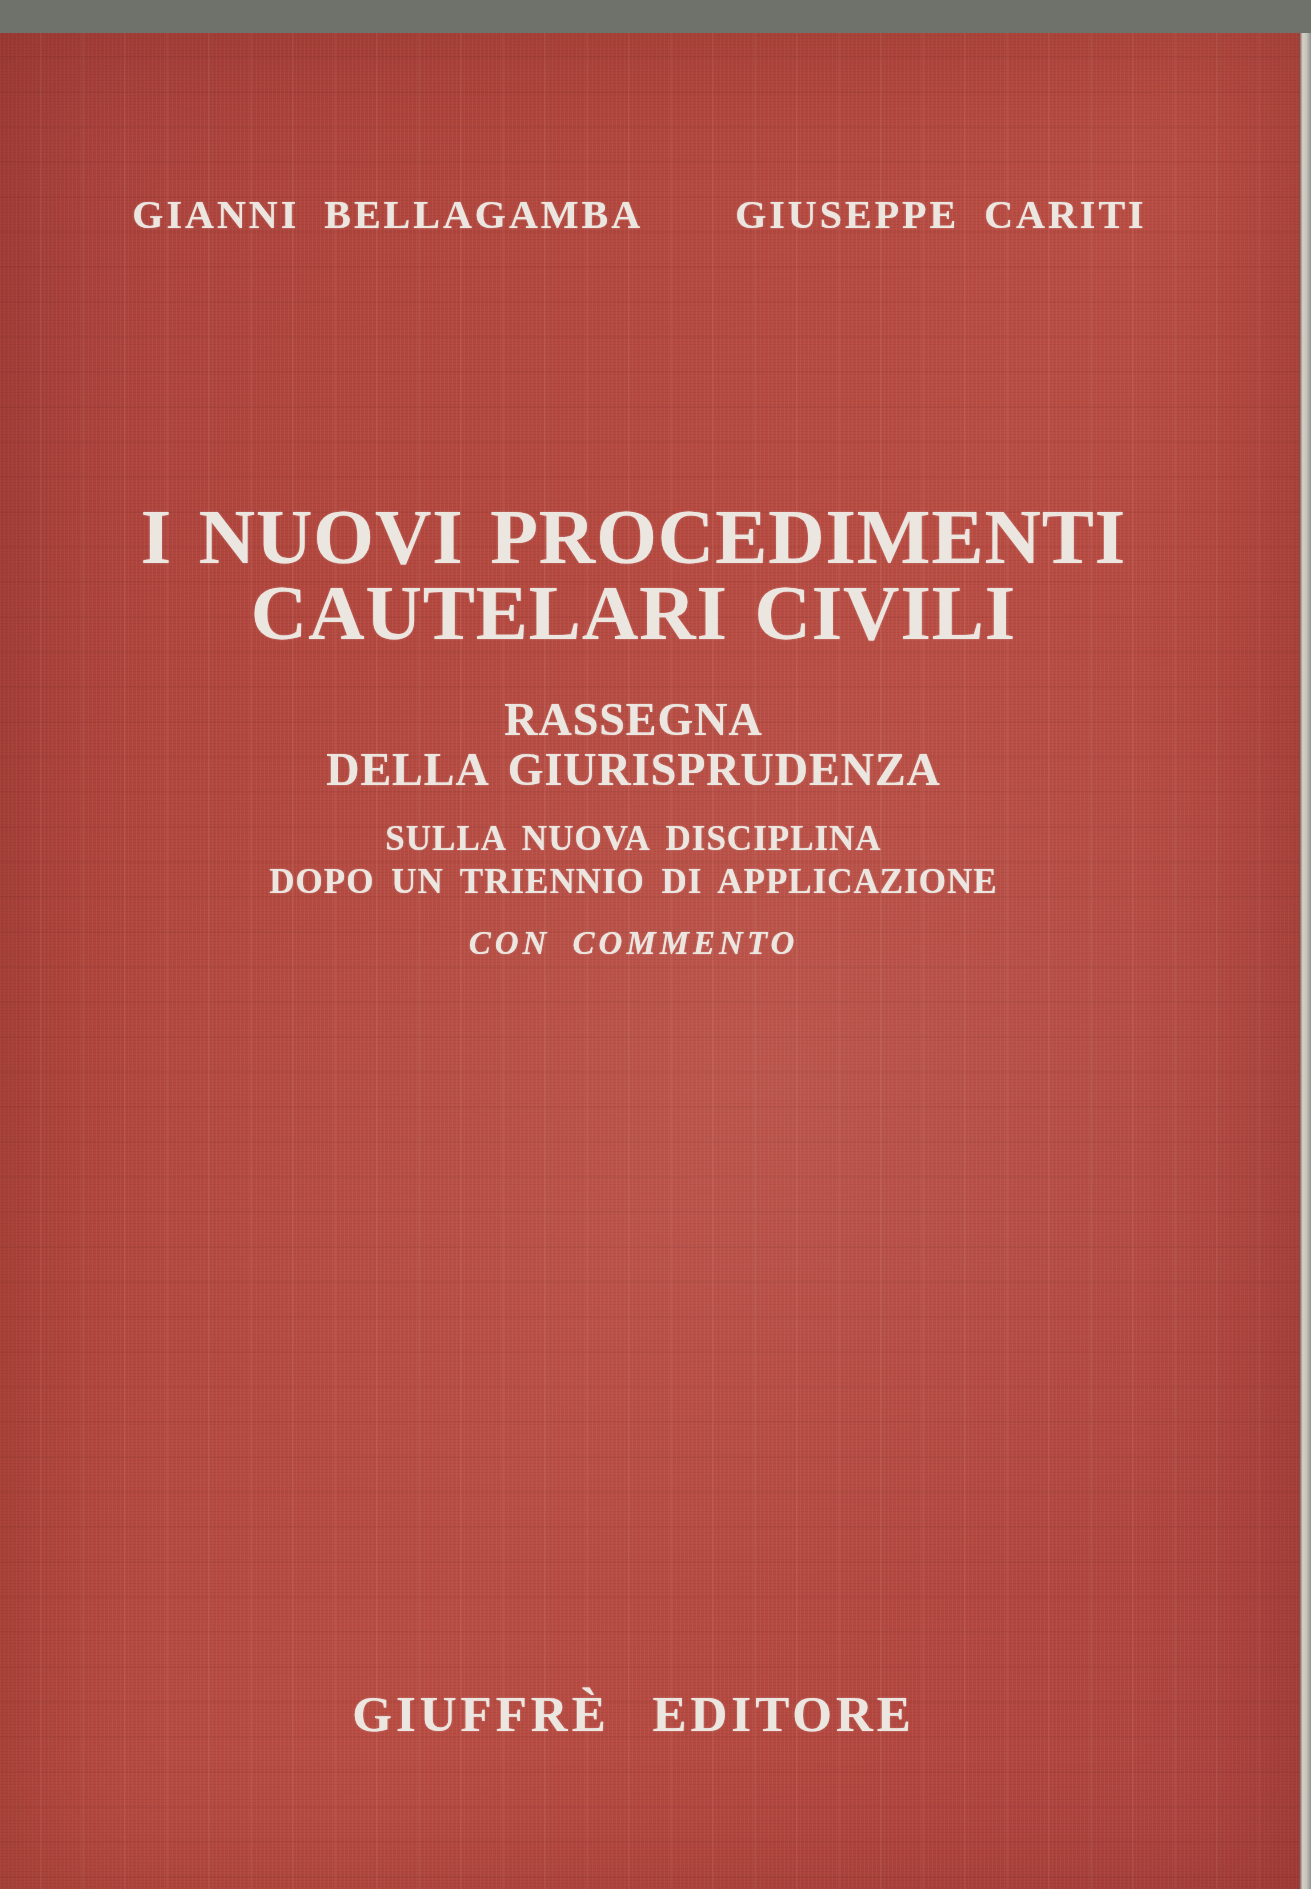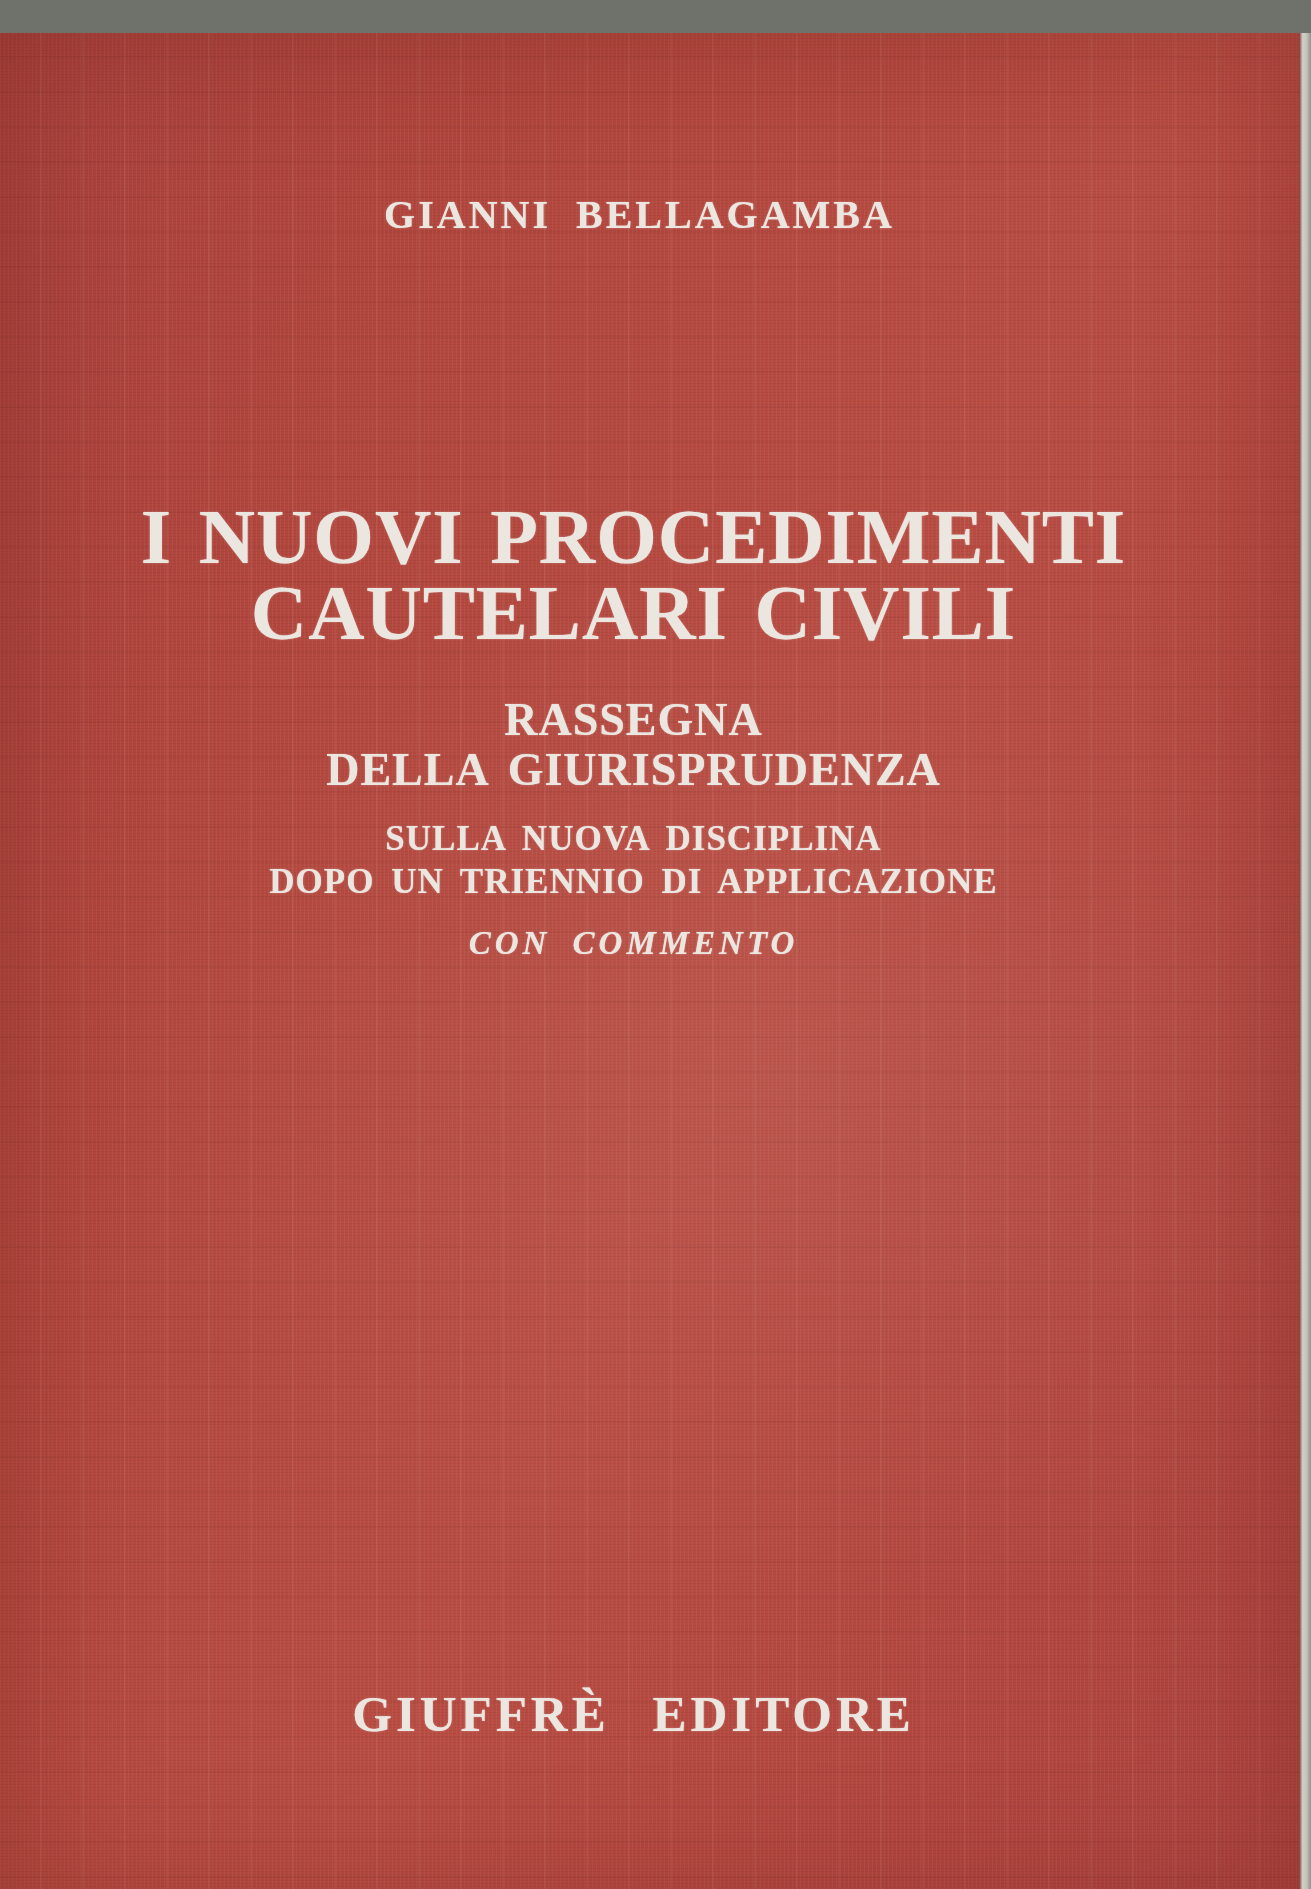--- a/index.html
+++ b/index.html
@@ -108,20 +108,21 @@
 </style>
 </head>
 <body>
 
 <div class="scan">
 
   <div class="cover">
 
     <div class="textline authors">
       <span>GIANNI BELLAGAMBA</span>
+      <span>GIUSEPPE CARITI</span>
     </div>
 
     <div class="textline title">
       <div>I NUOVI PROCEDIMENTI</div>
       <div>CAUTELARI CIVILI</div>
     </div>
 
     <div class="textline subtitle">
       <div>RASSEGNA</div>
       <div>DELLA GIURISPRUDENZA</div>

